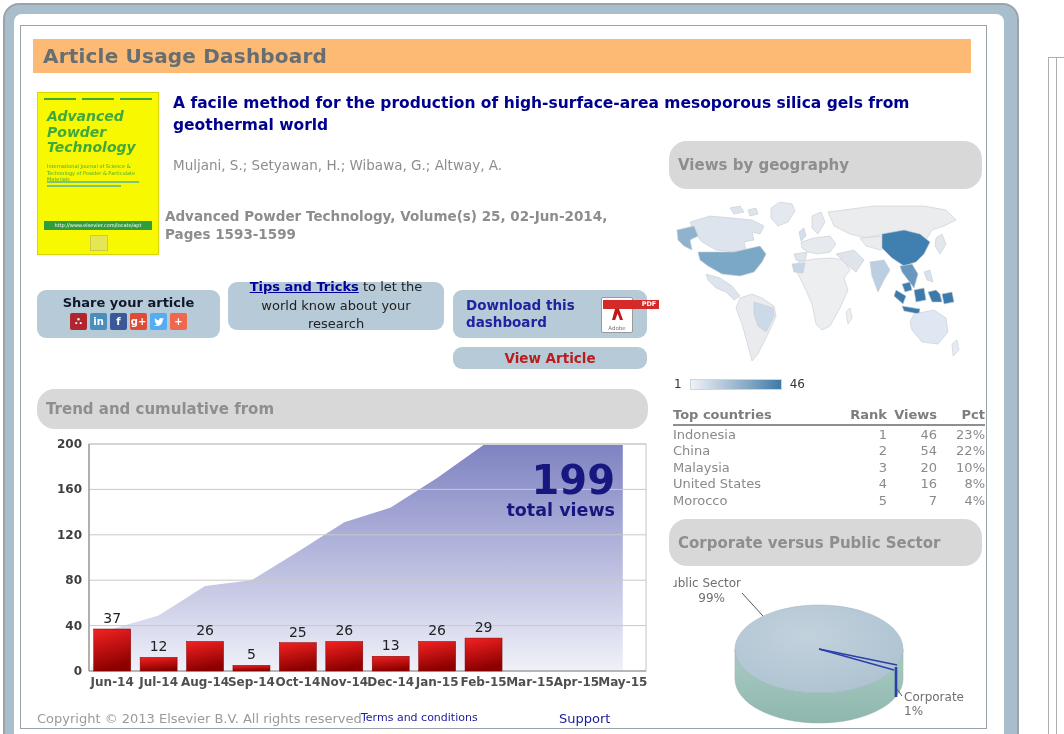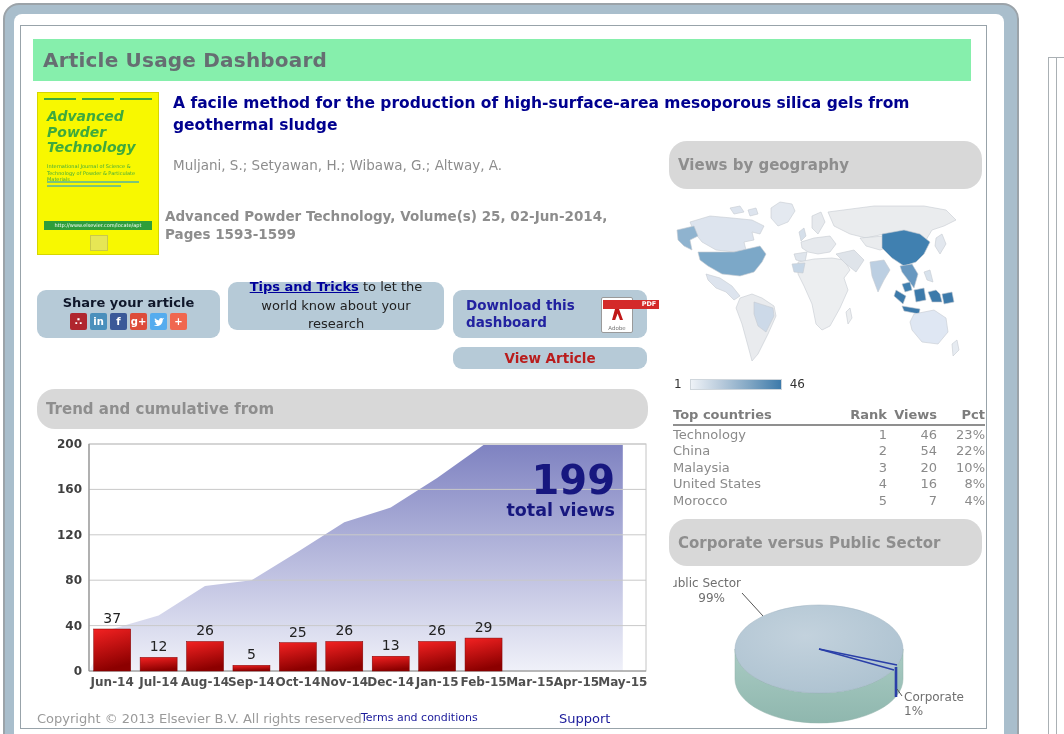--- a/index.html
+++ b/index.html
@@ -10,21 +10,21 @@
   
   .bg-frame{left:3px;top:3px;width:1012px;height:745px;background:#a9becc;
             border:2px solid #9ba3a9;border-radius:16px;}
   .bg-inner{left:14px;top:14px;width:990px;height:734px;background:#fff;border-radius:8px;}
   .back-edge{left:1048px;top:57px;width:16px;height:677px;background:#fff;
              border-left:1px solid #aab0b4;border-top:1px solid #aab0b4;}
   .back-edge-inner{left:1056px;top:57px;width:1px;height:677px;background:#aab0b4;}
   .main-panel{left:20px;top:25px;width:965px;height:702px;background:#fff;border:1px solid #98a3aa;}
 
   
-  .hdr-bar{left:12px;top:13px;width:938px;height:42px;background:#86efac;display:flex;align-items:center;}
+  .hdr-bar{left:12px;top:13px;width:938px;height:34px;background:#fdba74;display:flex;align-items:center;}
   .hdr-title{font-size:20px;font-weight:bold;color:#666e72;padding-left:10px;letter-spacing:.2px;}
   .section-bar{background:#d8d8d8;display:flex;align-items:center;border-radius:18px;}
   .section-title{font-size:15px;font-weight:bold;color:#8e8e8e;padding-left:9px;}
 
   
   .cover{left:16px;top:66px;width:120px;height:161px;background:#f8f800;border:1px solid #d6d600;overflow:hidden;}
   .cover-mast{position:absolute;left:6px;top:5px;width:108px;height:4px;display:flex;gap:6px;}
   .cover-mast i{display:block;height:2px;background:#3faa3c;flex:1;}
   .cover-title{position:absolute;left:9px;top:16px;width:95px;color:#3faa3c;font-weight:bold;
                font-style:italic;font-size:14px;line-height:1.12;}
@@ -112,21 +112,21 @@
       <div class="cover-title">Advanced Powder Technology</div>
       <div class="cover-sub">International Journal of Science &amp; Technology of Powder &amp; Particulate Materials</div>
       <div class="cover-lines">
           <i></i>
           <i style="width:80%"></i>
         </div>
       <div class="cover-urlbar">http://www.elsevier.com/locate/apt</div>
       <div class="cover-logo"></div>
     </div>
 
-    <div class="abs art-title">A facile method for the production of high-surface-area mesoporous silica gels from geothermal sludge</div>
+    <div class="abs art-title">A facile method for the production of high-surface-area mesoporous silica gels from geothermal world</div>
     <div class="abs art-authors">Muljani, S.; Setyawan, H.; Wibawa, G.; Altway, A.</div>
     <div class="abs art-source">Advanced Powder Technology, Volume(s) 25, 02-Jun-2014, Pages 1593-1599</div>
 
     <div class="abs box share-box">
       <div class="share-label">Share your article</div>
       <div class="share-icons" id="share-icons">
           <span class="sicon" style="background: rgb(176, 38, 46);">∴</span>
           <span class="sicon" style="background: rgb(74, 143, 188);">in</span>
           <span class="sicon" style="background: rgb(59, 89, 152);">f</span>
           <span class="sicon" style="background: rgb(221, 75, 57);">g+</span>
@@ -271,21 +271,21 @@
 
     <div class="abs ctable" id="countries-table">
       <div class="thead">
         <span class="c-country">Top countries</span>
         <span class="c-rank">Rank</span>
         <span class="c-views">Views</span>
         <span class="c-pct">Pct</span>
       </div>
       <div id="countries-rows">
           <div class="trow">
-            <span class="c-country">Technology</span>
+            <span class="c-country">Indonesia</span>
             <span class="c-rank">1</span>
             <span class="c-views">46</span>
             <span class="c-pct">23%</span>
           </div>
           <div class="trow">
             <span class="c-country">China</span>
             <span class="c-rank">2</span>
             <span class="c-views">54</span>
             <span class="c-pct">22%</span>
           </div>

